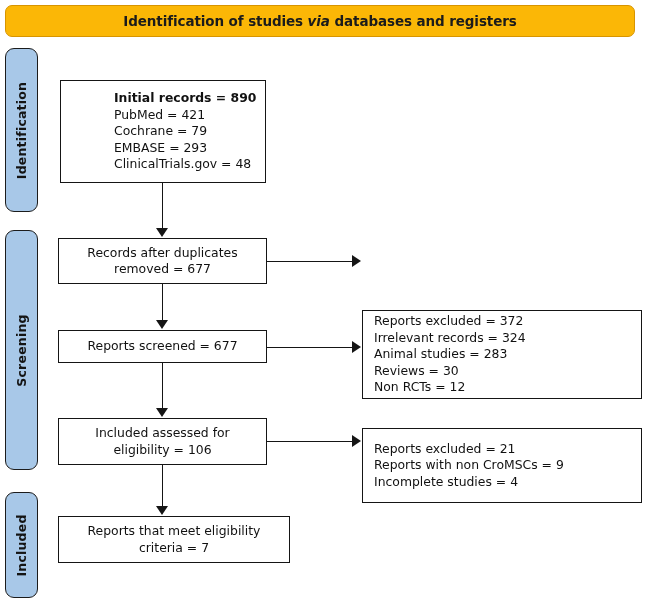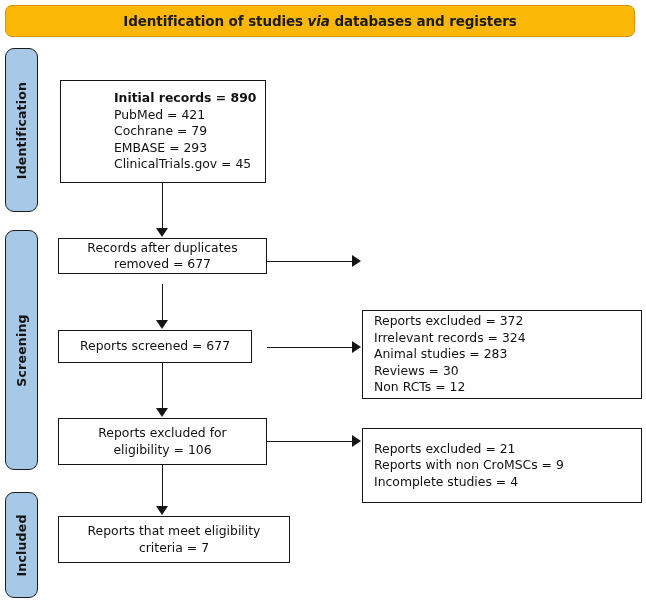--- a/index.html
+++ b/index.html
@@ -85,22 +85,22 @@
     font-size: 12.4px;
     line-height: 1.33;
   }
   .box.center { align-items: center; text-align: center; }
   .box.left   { align-items: flex-start; text-align: left; }
   .box.left .pad { padding-left: 11px; }
   .box .title { font-weight: bold; }
   .box .sub   { padding-left: 12px; }
 
   #box-initial-records    { left: 60px;  top: 80px;  width: 206px; height: 103px; padding-left: 42px; }
-  #box-records-dedup      { left: 58px;  top: 238px; width: 209px; height: 36px; }
-  #box-reports-screened   { left: 58px;  top: 330px; width: 194px; height: 33px; align-items: center; }
+  #box-records-dedup      { left: 58px;  top: 238px; width: 209px; height: 46px; }
+  #box-reports-screened   { left: 58px;  top: 330px; width: 209px; height: 33px; align-items: center; }
   #box-reports-assessed   { left: 58px;  top: 418px; width: 209px; height: 47px; }
   #box-reports-included   { left: 58px;  top: 516px; width: 232px; height: 47px; }
 
   #box-duplicates-excluded { left: 362px; top: 243px; width: 280px; height: 36px; }
   #box-screening-excluded  { left: 362px; top: 310px; width: 280px; height: 89px; }
   #box-eligibility-excluded{ left: 362px; top: 428px; width: 280px; height: 75px; }
 
   
   .vline {
     position: absolute;
@@ -169,34 +169,34 @@
   </div>
   <div class="stage" id="stage-included">
     <span class="stage-label">Included</span>
   </div>
 
   <div class="box left" id="box-initial-records">
     <div class="pad title">Initial records = 890</div>
     <div class="pad sub">PubMed = 421</div>
     <div class="pad sub">Cochrane = 79</div>
     <div class="pad sub">EMBASE = 293</div>
-    <div class="pad sub">ClinicalTrials.gov = 45</div>
+    <div class="pad sub">ClinicalTrials.gov = 48</div>
   </div>
 
   <div class="box center" id="box-records-dedup">
     <div>Records after duplicates</div>
     <div>removed = 677</div>
   </div>
 
   <div class="box center" id="box-reports-screened">
     <div>Reports screened = 677</div>
   </div>
 
   <div class="box center" id="box-reports-assessed">
-    <div>Reports excluded for</div>
+    <div>Included assessed for</div>
     <div>eligibility = 106</div>
   </div>
 
   <div class="box center" id="box-reports-included">
     <div>Reports that meet eligibility</div>
     <div>criteria = 7</div>
   </div>
 
 
   <div class="box left" id="box-screening-excluded">

